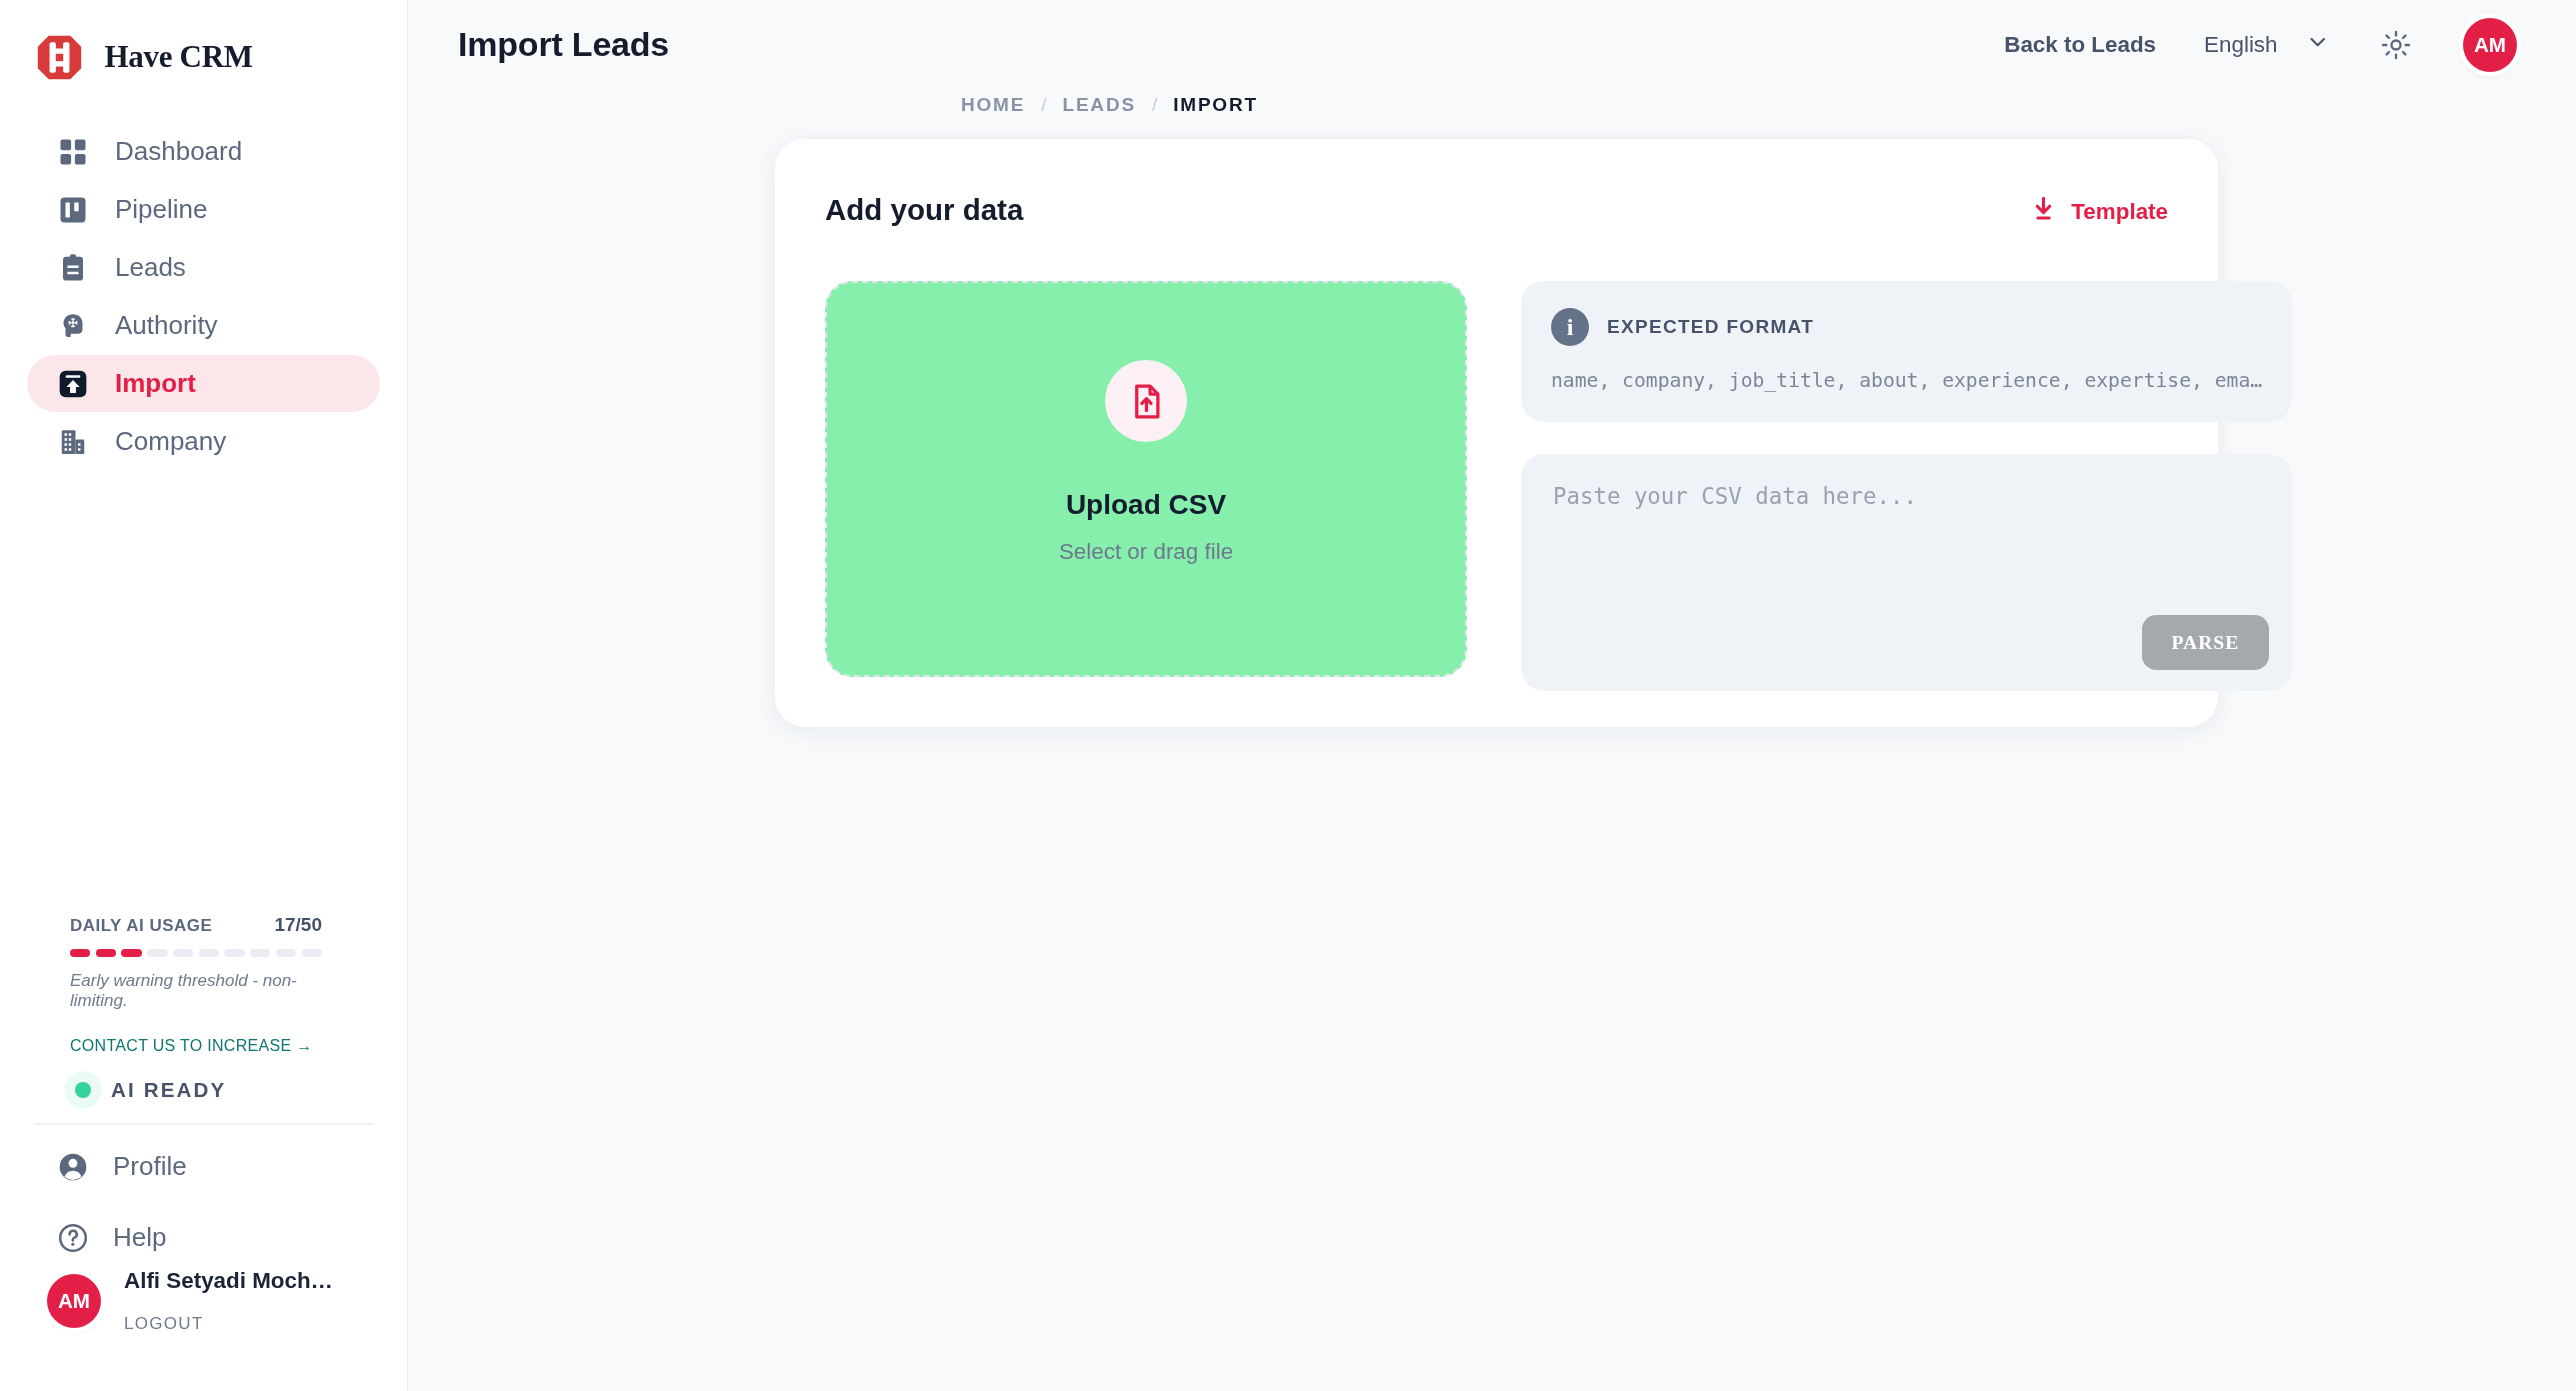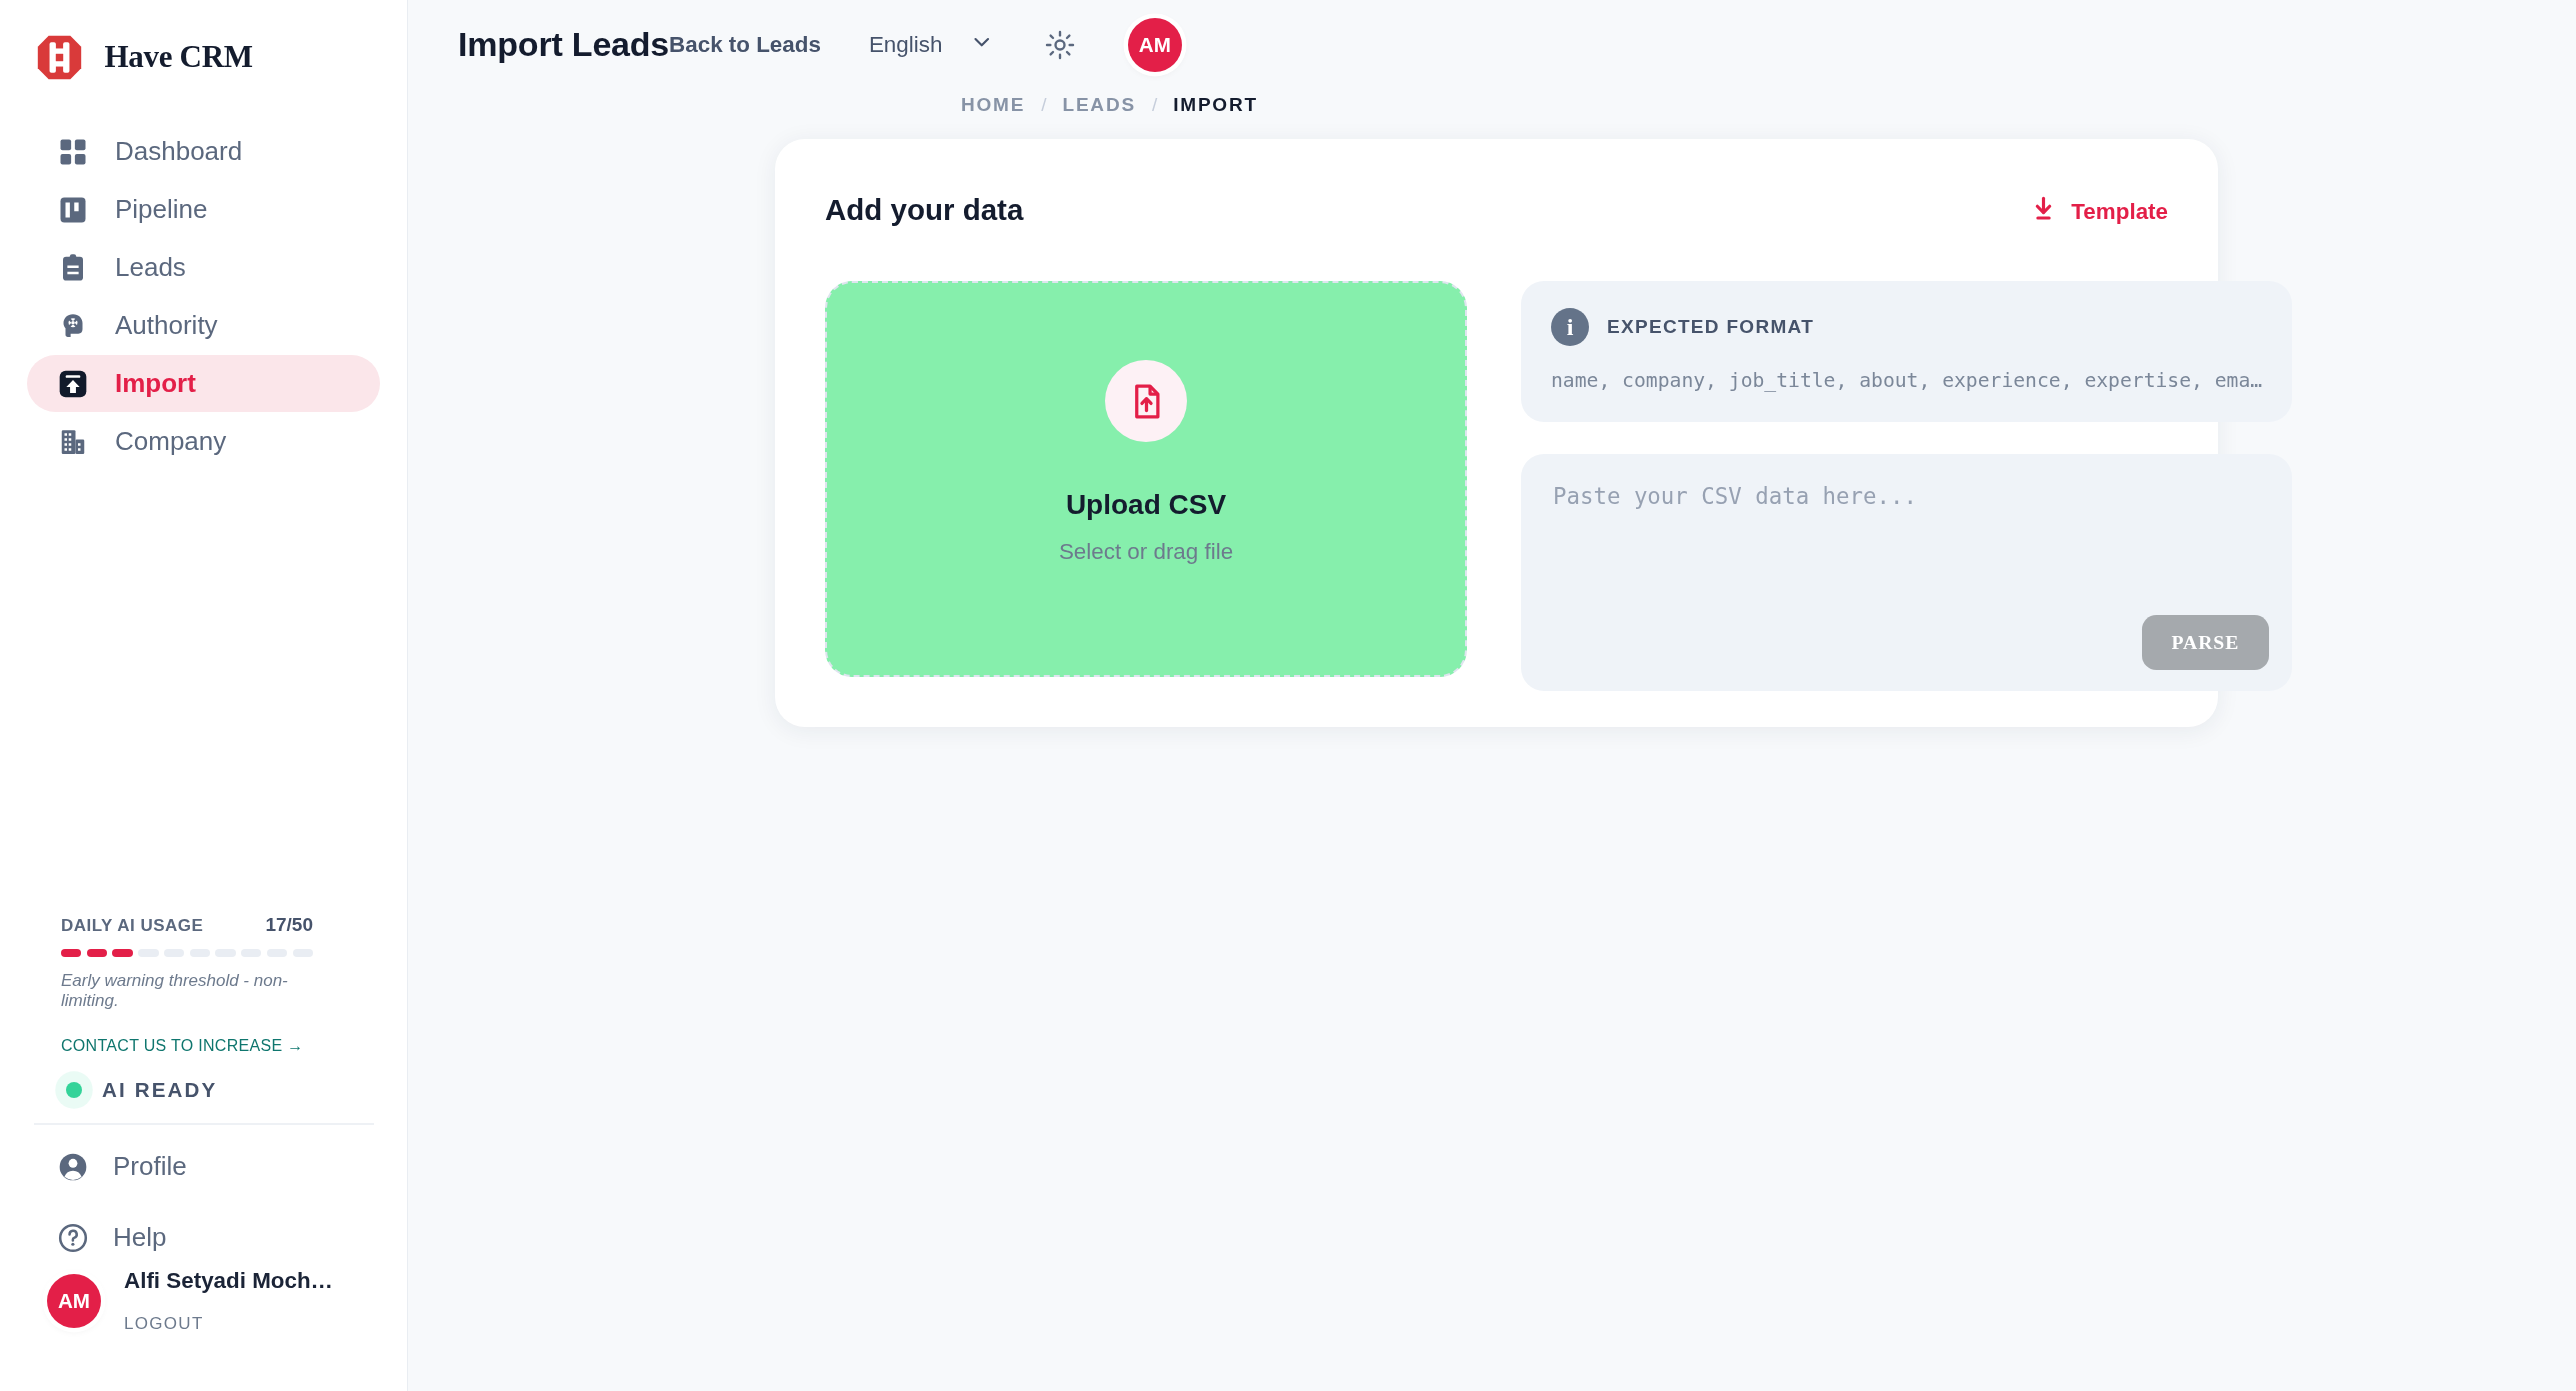--- a/index.html
+++ b/index.html
@@ -28,21 +28,21 @@
     display: flex; align-items: center; gap: 25px;
     height: 57px; padding-left: 29px;
     border-radius: 30px; cursor: pointer;
   }
   .nav-item .nav-ico { width: 34px; height: 34px; flex: 0 0 34px; display: flex; align-items: center; justify-content: center; }
   .nav-item .nav-label { font-size: 26px; color: #5b687e; font-weight: 500; }
   .nav-item.active { background: #fbe6ea; }
   .nav-item.active .nav-label { color: #e31f48; font-weight: 600; }
 
   
-  .usage { position: absolute; left: 0; top: 914px; width: 368px; padding: 0 55px 0 61px; }
+  .usage { position: absolute; left: 9px; top: 914px; width: 368px; padding: 0 55px 0 61px; }
   .usage-head { display: flex; justify-content: space-between; align-items: baseline; }
   .usage-title { font-size: 17px; font-weight: bold; color: #5b687e; letter-spacing: 0.5px; }
   .usage-count { font-size: 19px; font-weight: bold; color: #46536b; }
   .usage-bars { display: flex; gap: 5.4px; margin-top: 12.5px; }
   .ub { width: 23px; height: 8px; border-radius: 5.4px; background: #e9edf3; }
   .ub.on { background: #e31f48; }
   .usage-note { margin-top: 14.3px; font-size: 17px; font-style: italic; color: #6d7a8d; }
   .usage-link { margin-top: 26px; font-size: 16px; font-weight: normal; color: #0f766e; letter-spacing: 0.3px; cursor: pointer; }
   .ai-ready { display: flex; align-items: center; gap: 19.7px; margin-top: 23px; margin-left: 5.4px; }
   .ai-dot { width: 16px; height: 16px; border-radius: 50%; background: #34d399; box-shadow: 0 0 0 10.7px rgba(52,211,153,0.10); }
@@ -59,21 +59,21 @@
     background: #e31f48; color: #fff; font-size: 20.6px; font-weight: 600;
     display: flex; align-items: center; justify-content: center;
     box-shadow: 0 0 0 4.5px #ffffff, 0 1.8px 9px rgba(0,0,0,0.10);
   }
   .user-meta { display: flex; flex-direction: column; gap: 20px; }
   .user-name { font-size: 22.4px; font-weight: bold; color: #1b2437; max-width: 259px; white-space: nowrap; overflow: hidden; }
   .user-logout { font-size: 17px; font-weight: 500; color: #6d7a8d; letter-spacing: 1.3px; }
 
   
   .main { flex: 1; height: 1392px; background: #f7f9fb; position: relative; }
-  .topbar { height: 89px; display: flex; align-items: center; justify-content: flex-start; padding: 0 59px 0 50px; }
+  .topbar { height: 89px; display: flex; align-items: center; justify-content: space-between; padding: 0 59px 0 50px; }
   .page-title { font-size: 34px; font-weight: bold; color: #141c2e; letter-spacing: -0.2px; }
   .top-right { display: flex; align-items: center; gap: 48px; }
   .back-link { font-size: 22.4px; font-weight: bold; color: #46536b; cursor: pointer; }
   .lang { display: flex; align-items: center; gap: 29px; font-size: 22.4px; color: #46536b; cursor: pointer; }
   .theme-btn { width: 39px; height: 39px; display: flex; align-items: center; justify-content: center; cursor: pointer; }
   .avatar-top {
     width: 54px; height: 54px; border-radius: 50%;
     background: #e31f48; color: #fff; font-size: 20.6px; font-weight: 600;
     display: flex; align-items: center; justify-content: center;
     box-shadow: 0 0 0 4.5px #ffffff, 0 1.8px 9px rgba(0,0,0,0.10); cursor: pointer;

